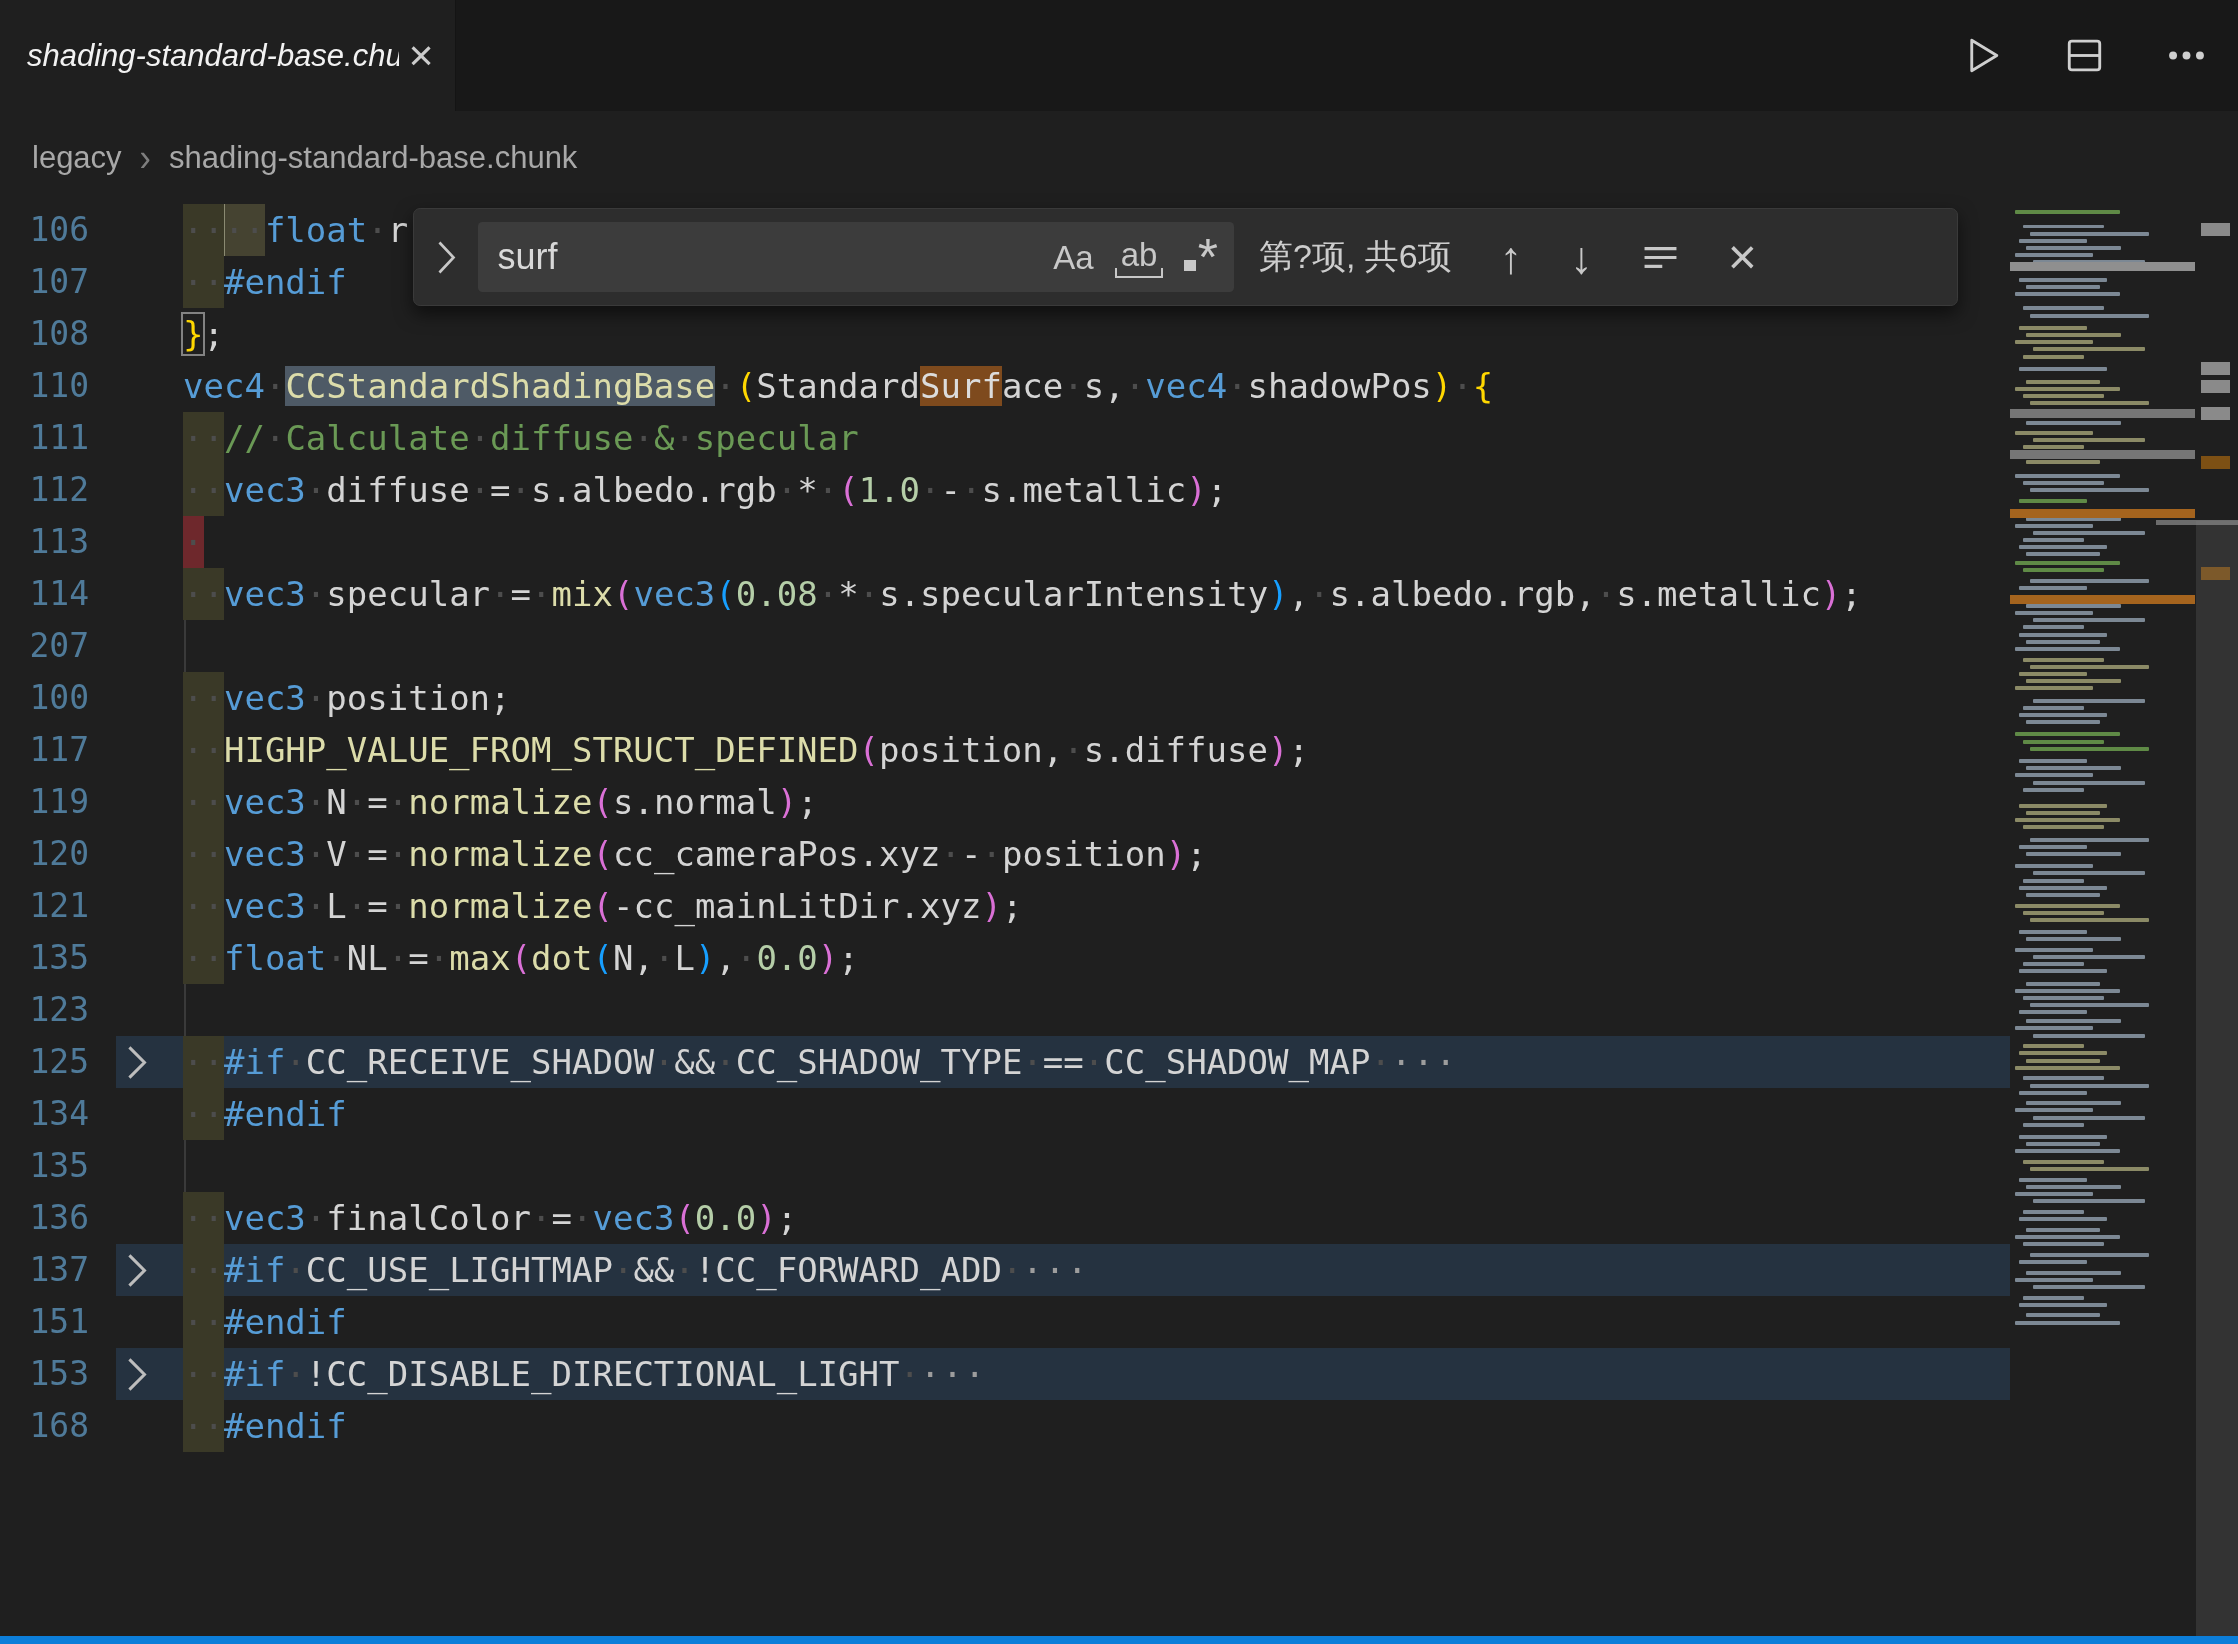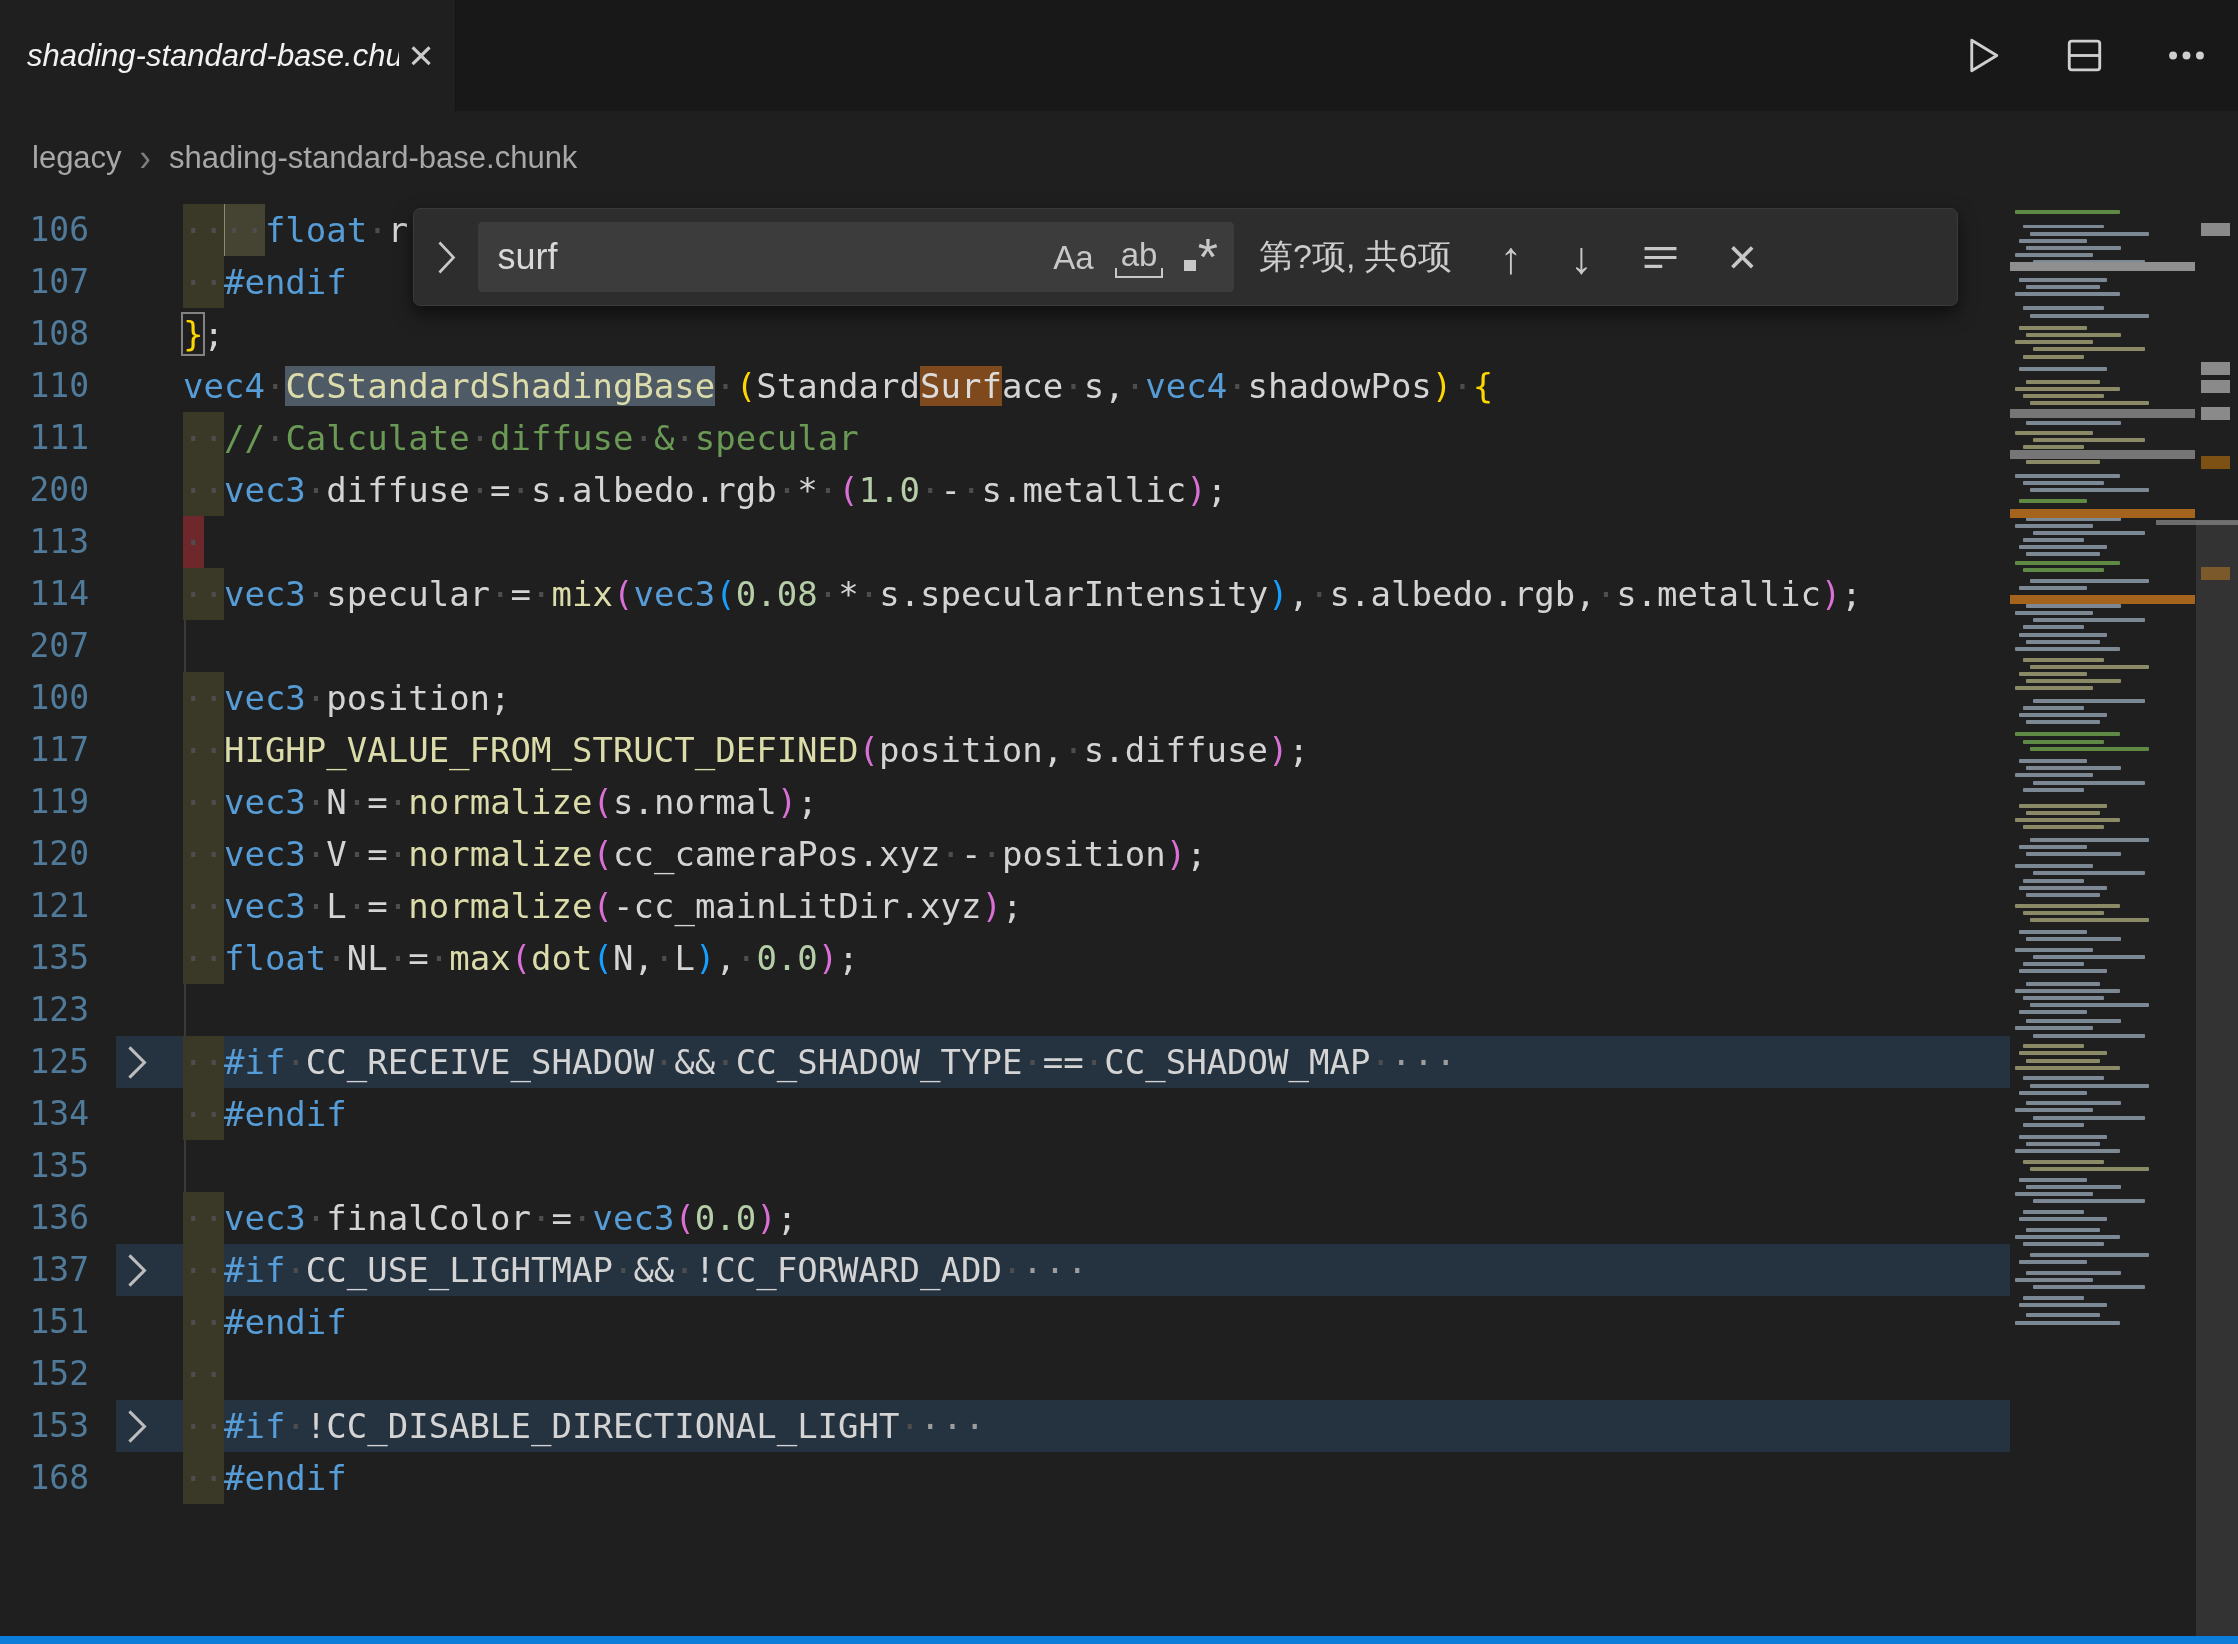--- a/index.html
+++ b/index.html
@@ -118,21 +118,21 @@
         <div class="lnum">110</div>
         <div class="lfold"></div>
         <div class="lcode"><span class="segs"><span class="tok-k">vec4</span><span class="tok-w">·</span><span class="tok-W">CCStandardShadingBase</span><span class="tok-w">·</span><span class="tok-b1">(</span><span class="tok-t">Standard</span><span class="tok-F">Surf</span><span class="tok-t">ace</span><span class="tok-w">·</span><span class="tok-t">s,</span><span class="tok-w">·</span><span class="tok-k">vec4</span><span class="tok-w">·</span><span class="tok-t">shadowPos</span><span class="tok-b1">)</span><span class="tok-w">·</span><span class="tok-b1">{</span></span></div>
       </div>
       <div class="row">
         <div class="lnum">111</div>
         <div class="lfold"></div>
         <div class="lcode"><i class="guide"></i><i class="band" style="left: 0px;"></i><span class="segs"><span class="tok-w">··</span><span class="tok-c">//</span><span class="tok-w">·</span><span class="tok-c">Calculate</span><span class="tok-w">·</span><span class="tok-c">diffuse</span><span class="tok-w">·</span><span class="tok-c">&amp;</span><span class="tok-w">·</span><span class="tok-c">specular</span></span></div>
       </div>
       <div class="row">
-        <div class="lnum">200</div>
+        <div class="lnum">112</div>
         <div class="lfold"></div>
         <div class="lcode"><i class="guide"></i><i class="band" style="left: 0px;"></i><span class="segs"><span class="tok-w">··</span><span class="tok-k">vec3</span><span class="tok-w">·</span><span class="tok-t">diffuse</span><span class="tok-w">·</span><span class="tok-o">=</span><span class="tok-w">·</span><span class="tok-t">s.albedo.rgb</span><span class="tok-w">·</span><span class="tok-o">*</span><span class="tok-w">·</span><span class="tok-b2">(</span><span class="tok-n">1.0</span><span class="tok-w">·</span><span class="tok-o">-</span><span class="tok-w">·</span><span class="tok-t">s.metallic</span><span class="tok-b2">)</span><span class="tok-t">;</span></span></div>
       </div>
       <div class="row">
         <div class="lnum">113</div>
         <div class="lfold"></div>
         <div class="lcode"><i class="guide"></i><i class="band err" style="left: 0px;"></i><span class="segs"><span class="tok-w">·</span></span></div>
       </div>
       <div class="row">
         <div class="lnum">114</div>
@@ -211,25 +211,20 @@
           <svg width="27" height="39" viewBox="0 0 30 44">
             <polyline points="7,5 24,22 7,39" fill="none" stroke="#bdbdbd" stroke-width="3.4"></polyline>
           </svg>
         </div>
         <div class="lcode"><i class="guide"></i><i class="band" style="left: 0px;"></i><span class="segs"><span class="tok-w">··</span><span class="tok-k">#if</span><span class="tok-w">·</span><span class="tok-t">CC_USE_LIGHTMAP</span><span class="tok-w">·</span><span class="tok-o">&amp;&amp;</span><span class="tok-w">·</span><span class="tok-t">!CC_FORWARD_ADD</span><span class="tok-w">·</span><span class="tok-e">···</span></span></div>
       </div>
       <div class="row">
         <div class="lnum">151</div>
         <div class="lfold"></div>
         <div class="lcode"><i class="guide"></i><i class="band" style="left: 0px;"></i><span class="segs"><span class="tok-w">··</span><span class="tok-k">#endif</span></span></div>
-      </div>
-      <div class="row">
-        <div class="lnum">152</div>
-        <div class="lfold"></div>
-        <div class="lcode"><i class="guide"></i><i class="band" style="left: 0px;"></i><span class="segs"><span class="tok-w">··</span></span></div>
       </div>
       <div class="row">
         <div class="hlbg"></div>
         <div class="lnum">153</div>
         <div class="lfold">
           <svg width="27" height="39" viewBox="0 0 30 44">
             <polyline points="7,5 24,22 7,39" fill="none" stroke="#bdbdbd" stroke-width="3.4"></polyline>
           </svg>
         </div>
         <div class="lcode"><i class="guide"></i><i class="band" style="left: 0px;"></i><span class="segs"><span class="tok-w">··</span><span class="tok-k">#if</span><span class="tok-w">·</span><span class="tok-t">!CC_DISABLE_DIRECTIONAL_LIGHT</span><span class="tok-w">·</span><span class="tok-e">···</span></span></div>

